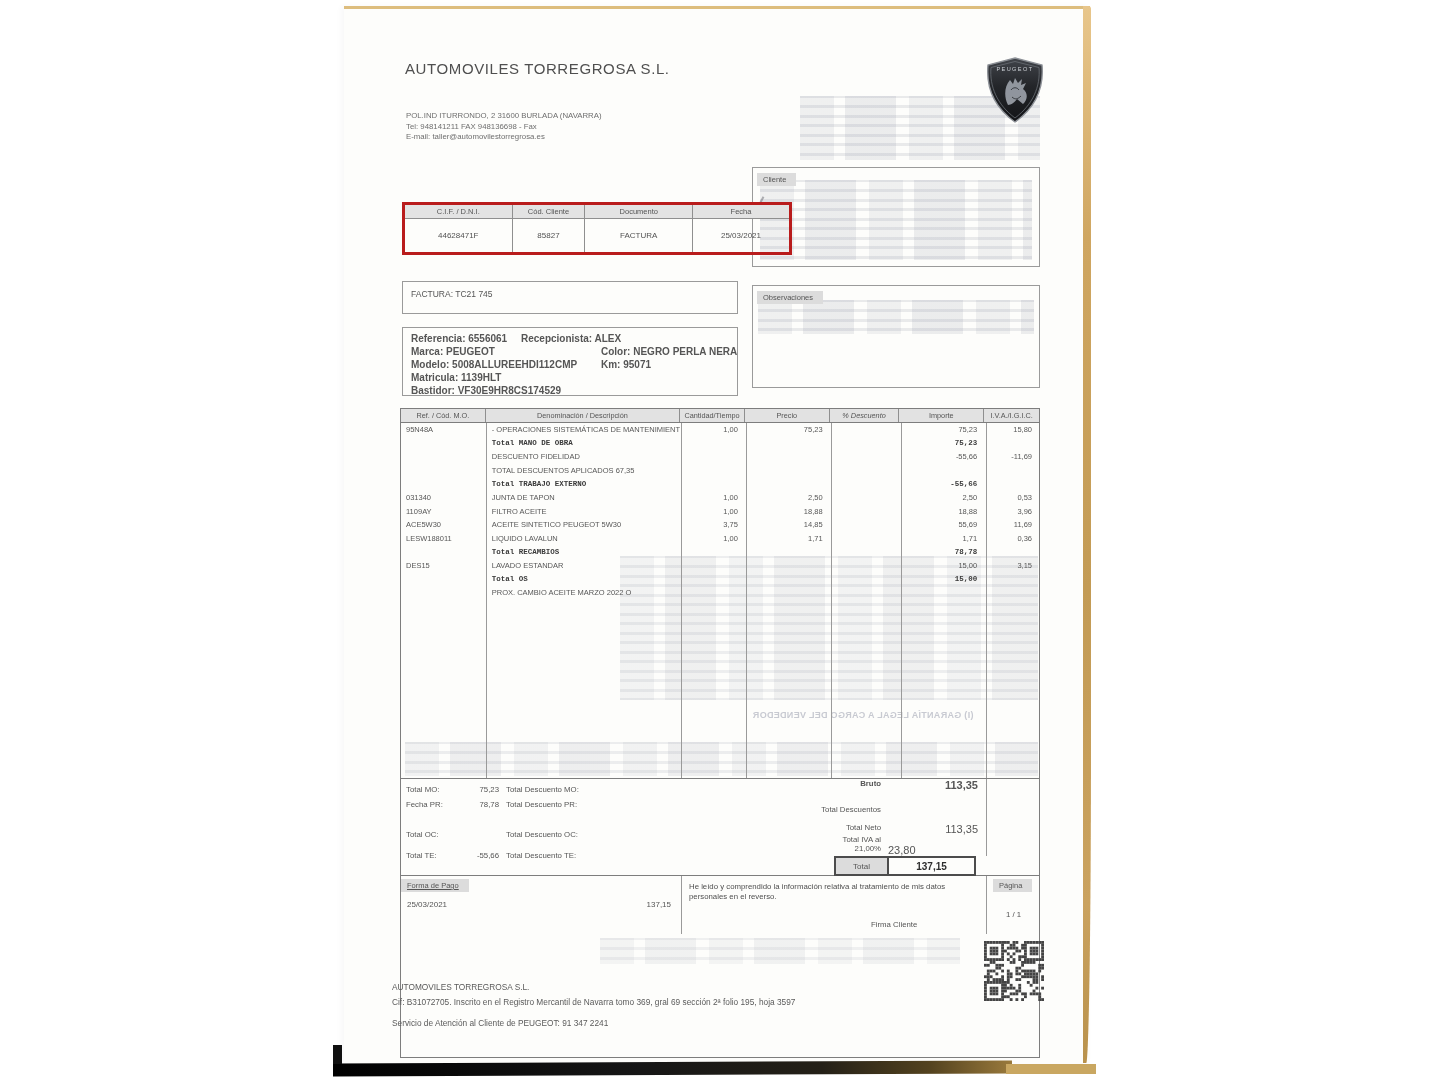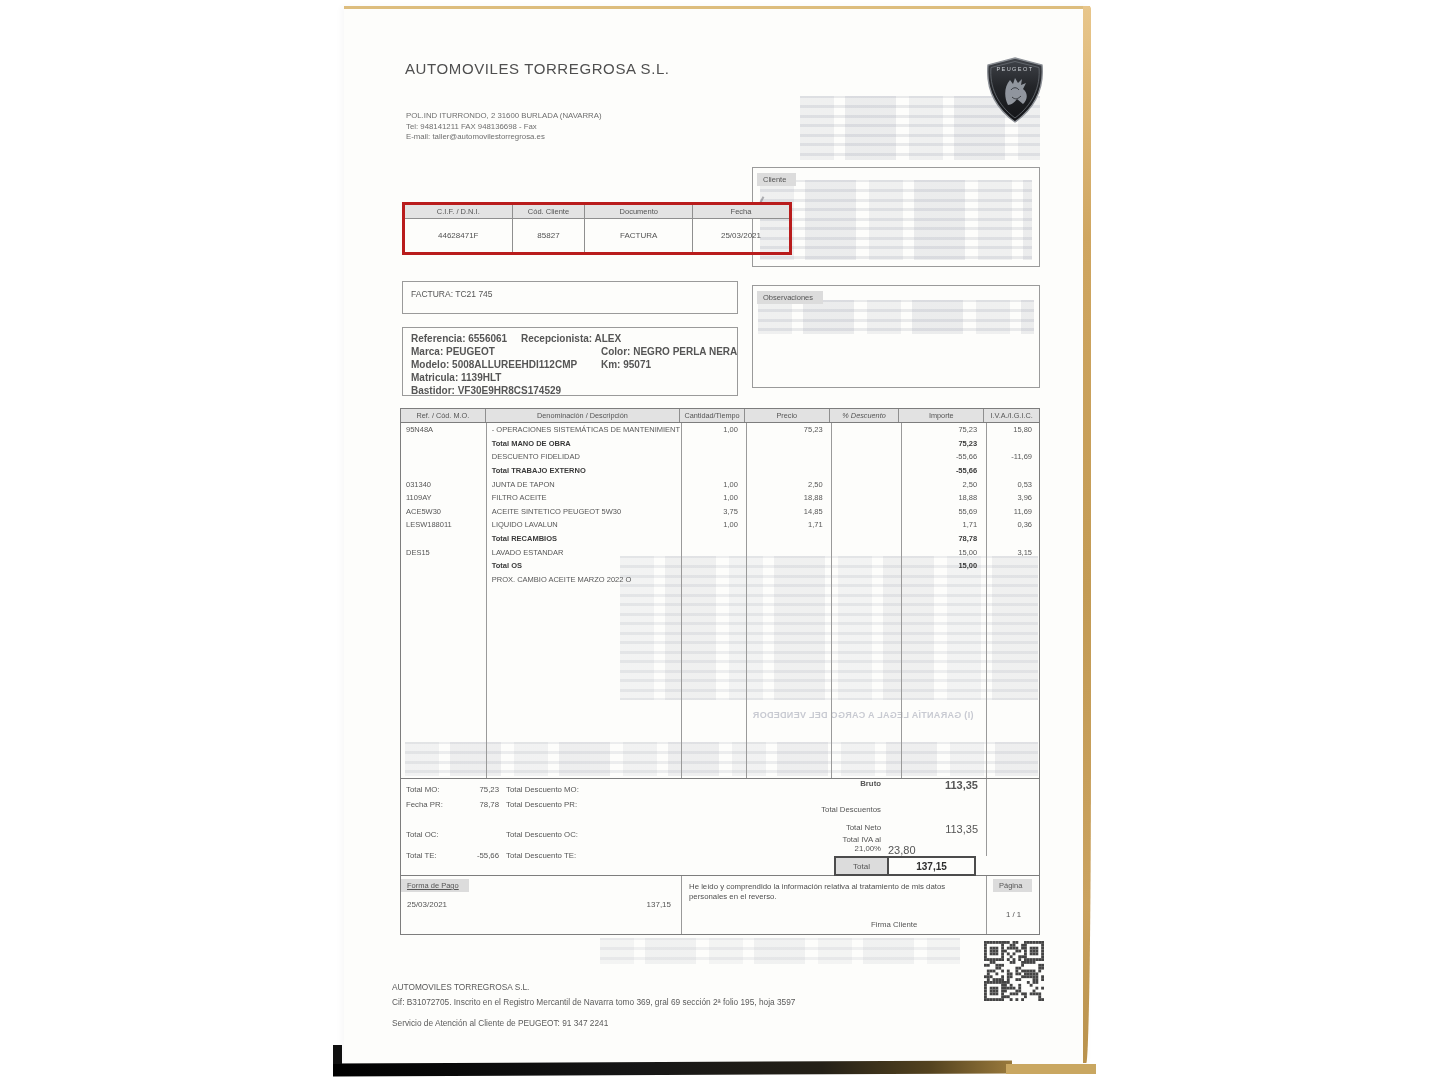--- a/index.html
+++ b/index.html
@@ -15,21 +15,21 @@
     background:linear-gradient(180deg,#e8c68b 0%,#cfa661 22%,#c39b55 55%,#caa25f 85%,#b9924c 100%);
     border-radius:0 3px 60% 0 / 0 3px 30% 0; }
   #strip-dark { position:absolute; left:333px; top:1062px; width:679px; height:13px;
     background:linear-gradient(90deg,#000 0%,#161616 45%,#242017 72%,#54431f 88%,#9a7a3c 100%);
     transform:rotate(-.25deg); }
   #strip-tan { position:absolute; left:1006px; top:1064px; width:90px; height:10px; background:#c9a761; }
   #notch { position:absolute; left:333px; top:1045px; width:9px; height:19px; background:#101010; }
   .chip { display:inline-block; background:#dcdcdc; color:#555; font-size:7.5px;
     line-height:9px; padding:2px 10px 2px 6px; }
   .box { border:1px solid #9a9a9a; background:transparent; }
-  .bold { font-weight:bold; color:#3a3a3a; }
+  .bold { font-weight:bold; color:#3a3a3a;font-family:Liberation Mono, monospace; }
 
   
   .ghost { position:absolute; z-index:1; filter:blur(.6px); pointer-events:none;
     background-image:
       repeating-linear-gradient(180deg, rgba(120,126,145,.15) 0 2.5px, transparent 2.5px 9.5px),
       repeating-linear-gradient(90deg, rgba(120,126,145,.10) 0 34px, transparent 34px 45px,
         rgba(120,126,145,.13) 45px 96px, transparent 96px 109px); }
   #ghost-heading { position:absolute; z-index:1; transform:scaleX(-1);
     font-size:9px; font-weight:bold; color:rgba(98,104,128,.34); filter:blur(.45px);
     width:330px; text-align:center; letter-spacing:.3px; }
@@ -57,21 +57,21 @@
   #info-table .c1{width:28%;} #info-table .c2{width:19%;} #info-table .c3{width:28%;} #info-table .c4{width:25%;}
   #info-table .vrow .c { font-size:8px; color:#525252; }
 
   #factura-box { left:402px; top:281px; width:336px; height:33px; }
   #factura-box span { display:block; margin:7px 0 0 8px; font-size:8.5px; color:#555; }
 
   #vehicle-box { left:402px; top:327px; width:336px; height:69px; }
   #vehicle-box .vl { position:absolute; font-size:10px; color:#555; white-space:nowrap;font-weight:bold; }
 
   
-  #main-table { left:400px; top:408px; width:640px; height:527px; border:1px solid #7d7d7d; }
+  #main-table { left:400px; top:408px; width:640px; height:650px; border:1px solid #7d7d7d; }
   #mt-header { display:flex; height:14px; background:#e2e2e2; border-bottom:1px solid #7d7d7d; }
   #mt-header .hc { border-right:1px solid #8f8f8f; font-size:7.3px; color:#555;
     display:flex; align-items:center; justify-content:center; }
   #mt-header .hc:last-child { border-right:none; }
   .w-ref{width:85px;} .w-desc{width:195px;} .w-qty{width:65px;} .w-price{width:85px;}
   .w-disc{width:70px;font-style:italic;} .w-imp{width:85px;} .w-iva{width:55px;}
 
   #mt-body { position:relative; height:356px; border-bottom:1px solid #7d7d7d; }
   .colline { position:absolute; top:0; bottom:0; width:1px; background:#9a9a9a; }
   .mrow { display:flex; height:13.6px; align-items:center; position:relative; }
@@ -235,20 +235,29 @@
           <div class="cell iva"></div>
         </div>
         <div class="mrow">
           <div class="cell ref"></div>
           <div class="cell desc">DESCUENTO FIDELIDAD</div>
           <div class="cell qty"></div>
           <div class="cell price"></div>
           <div class="cell disc"></div>
           <div class="cell imp">-55,66</div>
           <div class="cell iva">-11,69</div>
+        </div>
+        <div class="mrow">
+          <div class="cell ref"></div>
+          <div class="cell desc">TOTAL DESCUENTOS APLICADOS 67,35</div>
+          <div class="cell qty"></div>
+          <div class="cell price"></div>
+          <div class="cell disc"></div>
+          <div class="cell imp"></div>
+          <div class="cell iva"></div>
         </div>
         <div class="mrow bold">
           <div class="cell ref"></div>
           <div class="cell desc">Total TRABAJO EXTERNO</div>
           <div class="cell qty"></div>
           <div class="cell price"></div>
           <div class="cell disc"></div>
           <div class="cell imp">-55,66</div>
           <div class="cell iva"></div>
         </div>

